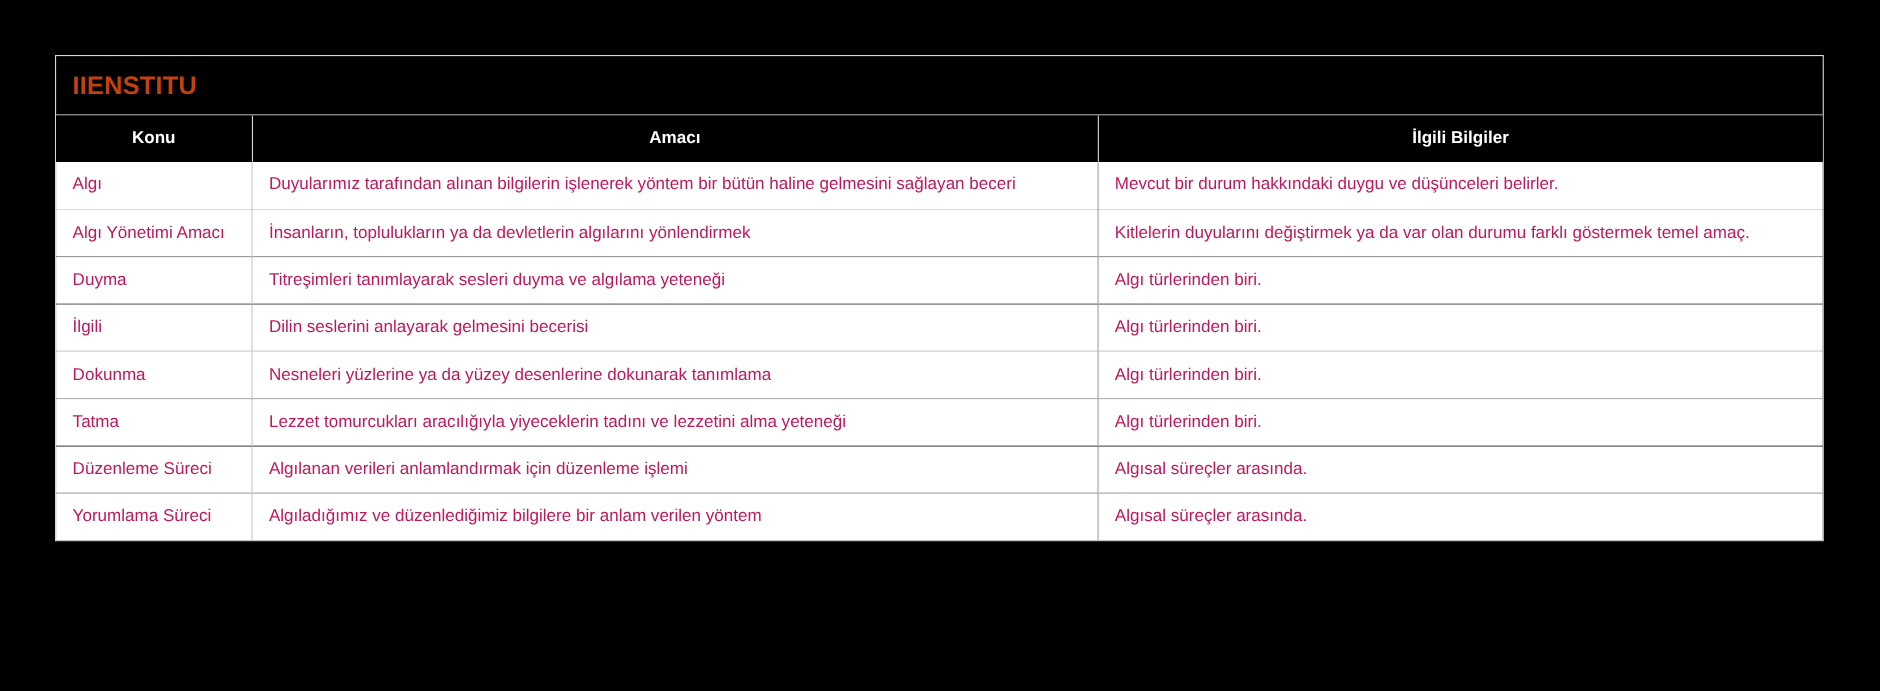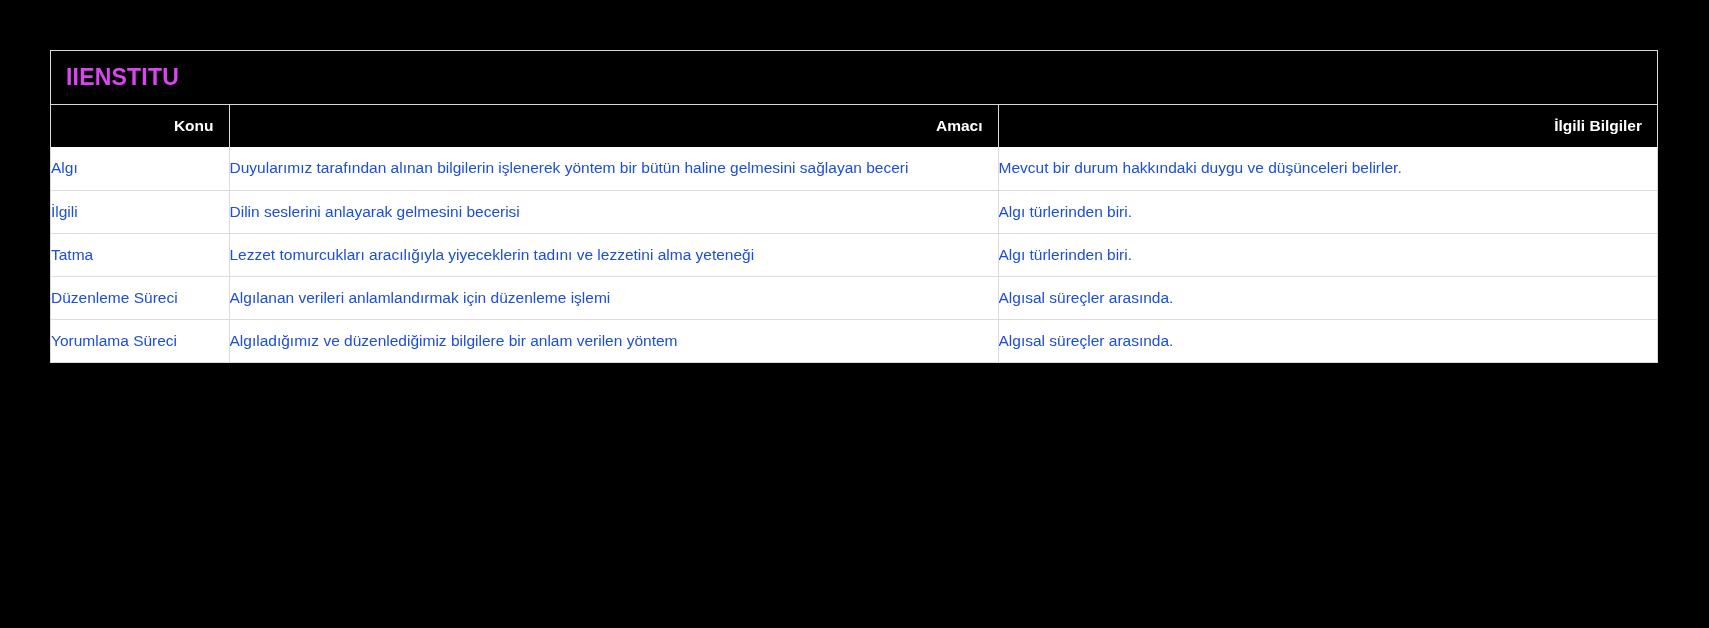--- a/index.html
+++ b/index.html
@@ -23,51 +23,51 @@
     box-sizing: border-box;
     background: #000;
   }
   .title-row {
     height: 54px;
     box-sizing: border-box;
     border-bottom: 1px solid #d9d9d9;
     display: flex;
     align-items: center;
     padding-left: 15px;
-    color: #d946ef;
+    color: #c2410c;
     font-weight: bold;
     font-size: 23px;
     letter-spacing: 0.2px;
   }
   table {
     border-collapse: collapse;
     width: 100%;
     table-layout: fixed;
   }
   col.c1 { width: 178px; }
   col.c2 { width: 769px; }
   col.c3 { width: auto; }
   thead th {
     background: #000;
     color: #ffffff;
     font-weight: bold;
     font-size: 15.5px;
-    text-align: right;
+    text-align: center;
     height: 42px;
     padding: 0 15px;
     box-sizing: border-box;
     border-left: 1px solid #d9d9d9;
   }
   thead th:first-child { border-left: none; }
   tbody td {
     background: #ffffff;
-    color: #1d4ed8;
+    color: #be185d;
     font-size: 15.5px;
     height: 43px;
-    padding: 0 0;
+    padding: 0 15px;
     box-sizing: border-box;
     border-top: 1px solid #dcdcdc;
     border-left: 1px solid #dcdcdc;
     white-space: nowrap;
     overflow: hidden;
   }
   tbody td:first-child { border-left: none; }
   tbody tr:first-child td { border-top: none; }
 </style>
 </head>
@@ -88,22 +88,37 @@
         <th>İlgili Bilgiler</th>
       </tr>
     </thead>
     <tbody>
       <tr>
         <td>Algı</td>
         <td>Duyularımız tarafından alınan bilgilerin işlenerek yöntem bir bütün haline gelmesini sağlayan beceri</td>
         <td>Mevcut bir durum hakkındaki duygu ve düşünceleri belirler.</td>
       </tr>
       <tr>
+        <td>Algı Yönetimi Amacı</td>
+        <td>İnsanların, toplulukların ya da devletlerin algılarını yönlendirmek</td>
+        <td>Kitlelerin duyularını değiştirmek ya da var olan durumu farklı göstermek temel amaç.</td>
+      </tr>
+      <tr>
+        <td>Duyma</td>
+        <td>Titreşimleri tanımlayarak sesleri duyma ve algılama yeteneği</td>
+        <td>Algı türlerinden biri.</td>
+      </tr>
+      <tr>
         <td>İlgili</td>
         <td>Dilin seslerini anlayarak gelmesini becerisi</td>
+        <td>Algı türlerinden biri.</td>
+      </tr>
+      <tr>
+        <td>Dokunma</td>
+        <td>Nesneleri yüzlerine ya da yüzey desenlerine dokunarak tanımlama</td>
         <td>Algı türlerinden biri.</td>
       </tr>
       <tr>
         <td>Tatma</td>
         <td>Lezzet tomurcukları aracılığıyla yiyeceklerin tadını ve lezzetini alma yeteneği</td>
         <td>Algı türlerinden biri.</td>
       </tr>
       <tr>
         <td>Düzenleme Süreci</td>
         <td>Algılanan verileri anlamlandırmak için düzenleme işlemi</td>

